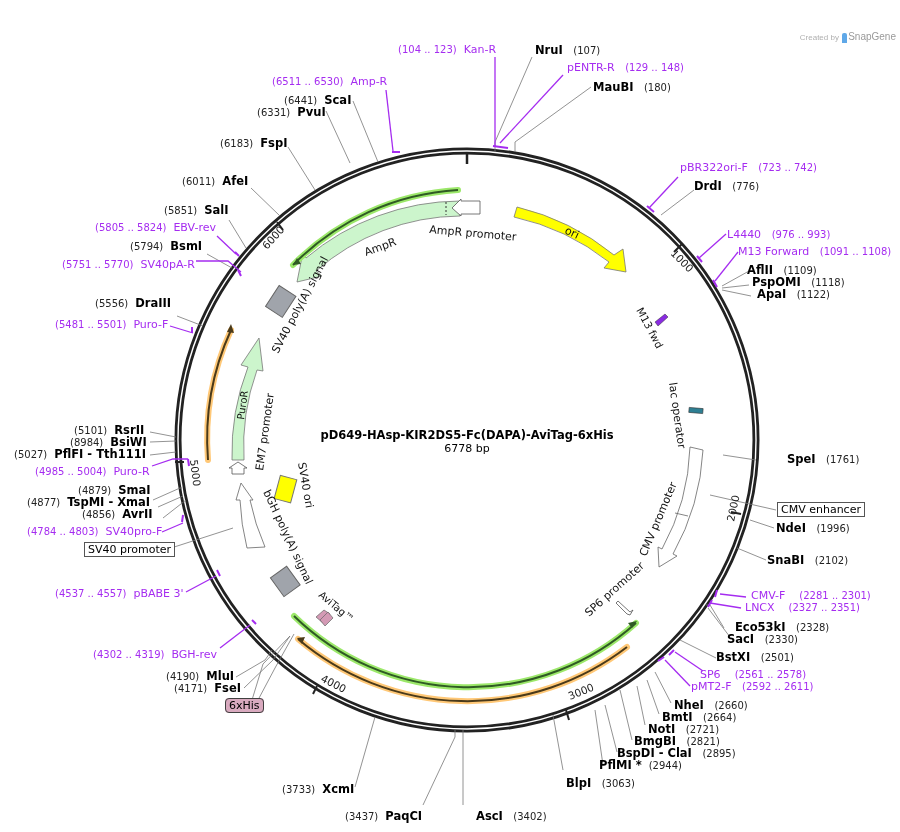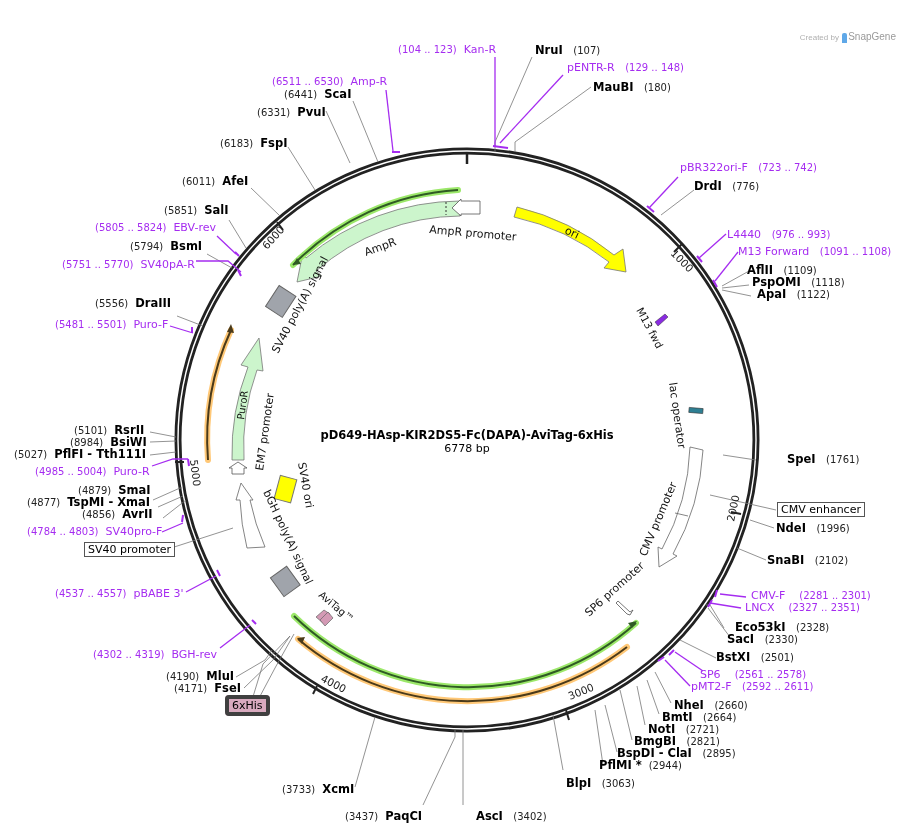--- a/index.html
+++ b/index.html
@@ -7,21 +7,21 @@
   #map { position: absolute; left: 0; top: 0; }
   .credit { position: absolute; right: 4px; top: 2px; font-size: 8px; color: #b0b0b0; font-family: "Liberation Sans", sans-serif; margin-top: 29px; }
   .credit .logo { display: inline-block; width: 5px; height: 10px; background: #5fa8e8; vertical-align: middle; border-radius: 2px 2px 0 0; margin: 0 1px; }
   .credit .brand { font-size: 10px; color: #9a9a9a; }
   .lbl { position: absolute; white-space: nowrap; font-size: 11px; line-height: 12px; }
   .enz-name { font-weight: bold; color: #000; font-size: 11.5px; }
   .enz-pos { color: #222; font-size: 10px; }
   .prim-name { color: #a52cf0; font-size: 11px; }
   .prim-pos { color: #a52cf0; font-size: 10px; }
   .boxed { border: 1px solid #555; border-radius: 0; padding: 0 3px; background: #fff; color: #000; font-size: 11px; line-height: 13px; }
-  .boxed-pink { border: 4px solid #404040; border-radius: 4px; padding: 0 3px; background: #d9aabf; color: #000; font-size: 11px; line-height: 13px; }
+  .boxed-pink { border: 1px solid #404040; border-radius: 4px; padding: 0 3px; background: #d9aabf; color: #000; font-size: 11px; line-height: 13px; }
   .title { position: absolute; left: 0; width: 934px; text-align: center; top: 428px; font-weight: bold; font-size: 11.5px; }
   .subtitle { position: absolute; left: 0; width: 934px; text-align: center; top: 442px; font-size: 11px; }
 </style>
 </head>
 <body>
 
 <div class="credit">
   <span>Created by</span>
   <span class="logo"></span><span class="brand">SnapGene</span>
 </div>
@@ -258,14 +258,14 @@
 
 <div class="lbl" style="left:55px;top:319px"><span class="prim-pos">(5481 .. 5501)</span>&nbsp; <span class="prim-name">Puro-F</span></div>
 <div class="lbl" style="left:95px;top:297px"><span class="enz-pos">(5556)</span>&nbsp; <span class="enz-name">DraIII</span></div>
 <div class="lbl" style="left:62px;top:259px"><span class="prim-pos">(5751 .. 5770)</span>&nbsp; <span class="prim-name">SV40pA-R</span></div>
 <div class="lbl" style="left:130px;top:240px"><span class="enz-pos">(5794)</span>&nbsp; <span class="enz-name">BsmI</span></div>
 <div class="lbl" style="left:95px;top:222px"><span class="prim-pos">(5805 .. 5824)</span>&nbsp; <span class="prim-name">EBV-rev</span></div>
 <div class="lbl" style="left:164px;top:204px"><span class="enz-pos">(5851)</span>&nbsp; <span class="enz-name">SalI</span></div>
 <div class="lbl" style="left:182px;top:175px"><span class="enz-pos">(6011)</span>&nbsp; <span class="enz-name">AfeI</span></div>
 <div class="lbl" style="left:220px;top:137px"><span class="enz-pos">(6183)</span>&nbsp; <span class="enz-name">FspI</span></div>
 <div class="lbl" style="left:257px;top:106px"><span class="enz-pos">(6331)</span>&nbsp; <span class="enz-name">PvuI</span></div>
-<div class="lbl" style="left:284px;top:88px"><span class="enz-pos">(6441)</span>&nbsp; <span class="enz-name">ScaI</span></div>
+<div class="lbl" style="left:284px;top:94px"><span class="enz-pos">(6441)</span>&nbsp; <span class="enz-name">ScaI</span></div>
 <div class="lbl" style="left:272px;top:76px"><span class="prim-pos">(6511 .. 6530)</span>&nbsp; <span class="prim-name">Amp-R</span></div>
 
 </body></html>

